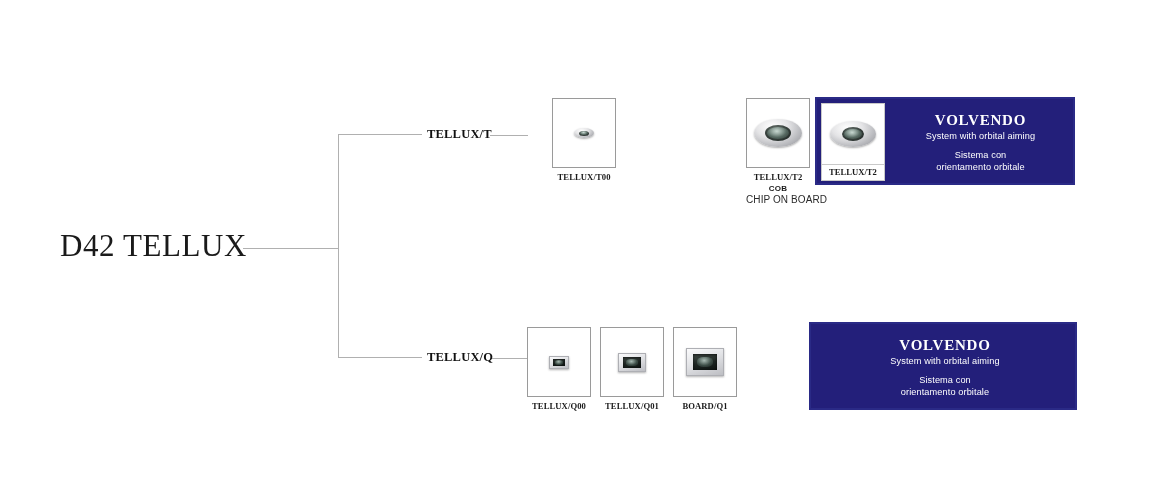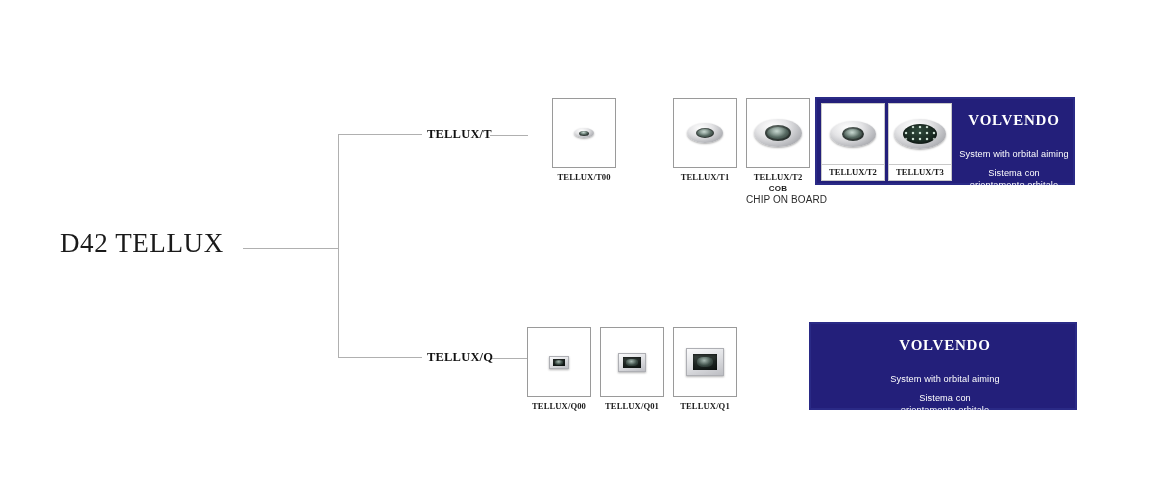--- a/index.html
+++ b/index.html
@@ -18,21 +18,21 @@
     width: 1170px;
     height: 500px;
   }
 
   
   #root-title {
     position: absolute;
     left: 60px;
     top: 228px;
     font-family: "Liberation Serif", serif;
-    font-size: 27px;
+    font-size: 31px;
     letter-spacing: 0.6px;
     color: #1a1a1a;
     white-space: nowrap;
   }
 
   
   .line {
     position: absolute;
     background: #b0b0b0;
   }
@@ -151,21 +151,21 @@
   }
   .v-title {
     font-family: "Liberation Serif", serif;
     font-weight: bold;
     font-size: 15px;
     letter-spacing: 0.8px;
   }
   .v-sub-en {
     font-family: "Liberation Sans", sans-serif;
     font-size: 9.2px;
-    margin-top: 20px;
+    margin-top: 2px;
     letter-spacing: 0.1px;
   }
   .v-sub-it {
     font-family: "Liberation Sans", sans-serif;
     font-size: 9.2px;
     margin-top: 8px;
     line-height: 12px;
     letter-spacing: 0.1px;
   }
 
@@ -249,30 +249,20 @@
       <div class="round-fixture" style="width:20px;height:10px;">
         <div class="outer-ring"></div>
         <div class="inner-well" style="left:5px;top:2.5px;width:10px;height:5px;"></div>
         <div class="lamp-glow" style="left:6px;top:3px;width:8px;height:4px;"></div>
       </div>
     </div>
     <div class="cap">TELLUX/T00</div>
   </div>
 
 
-  <div class="cell" style="left:673px; top:98px;">
-    <div class="thumb">
-      <div class="round-fixture" style="width:36px;height:20px;">
-        <div class="outer-ring"></div>
-        <div class="inner-well" style="left:9px;top:5px;width:18px;height:10px;"></div>
-        <div class="lamp-glow" style="left:10px;top:6px;width:16px;height:8px;"></div>
-      </div>
-    </div>
-    <div class="cap">TELLUX/T1</div>
-  </div>
 
   <div class="cell" style="left:746px; top:98px;">
     <div class="thumb">
       <div class="round-fixture" style="width:48px;height:28px;">
         <div class="outer-ring"></div>
         <div class="inner-well" style="left:11px;top:6px;width:26px;height:16px;"></div>
         <div class="lamp-glow" style="left:13px;top:8px;width:22px;height:12px;"></div>
       </div>
     </div>
     <div class="cap">TELLUX/T2</div>
@@ -285,29 +275,20 @@
       <div class="v-cell">
         <div class="v-thumb">
           <div class="round-fixture" style="width:46px;height:26px;">
             <div class="outer-ring"></div>
             <div class="inner-well" style="left:12px;top:6px;width:22px;height:14px;"></div>
             <div class="lamp-glow" style="left:14px;top:8px;width:18px;height:10px;"></div>
           </div>
         </div>
         <div class="v-cap">TELLUX/T2</div>
       </div>
-      <div class="v-cell">
-        <div class="v-thumb">
-          <div class="round-fixture" style="width:52px;height:30px;">
-            <div class="outer-ring"></div>
-            <div class="led-grid" style="left:9px;top:5px;width:34px;height:20px;"></div>
-          </div>
-        </div>
-        <div class="v-cap">TELLUX/T3</div>
-      </div>
     </div>
     <div class="v-text">
       <div class="v-title">VOLVENDO</div>
       <div class="v-sub-en">System with orbital aiming</div>
       <div class="v-sub-it">
         <div>Sistema con</div>
         <div>orientamento orbitale</div>
       </div>
     </div>
   </div>
@@ -335,21 +316,21 @@
   </div>
 
   <div class="cell" style="left:673px; top:327px;">
     <div class="thumb">
       <div class="square-fixture" style="width:38px;height:28px;">
         <div class="sq-trim"></div>
         <div class="sq-well" style="left:7px;top:6px;width:24px;height:16px;"></div>
         <div class="sq-lamp" style="left:11px;top:9px;width:16px;height:10px;"></div>
       </div>
     </div>
-    <div class="cap">TELLUX/Q1</div>
+    <div class="cap">BOARD/Q1</div>
   </div>
 
   <div class="volvendo" id="volvendo-bot">
     <div class="v-thumbs">
     </div>
     <div class="v-text">
       <div class="v-title">VOLVENDO</div>
       <div class="v-sub-en">System with orbital aiming</div>
       <div class="v-sub-it">
         <div>Sistema con</div>

